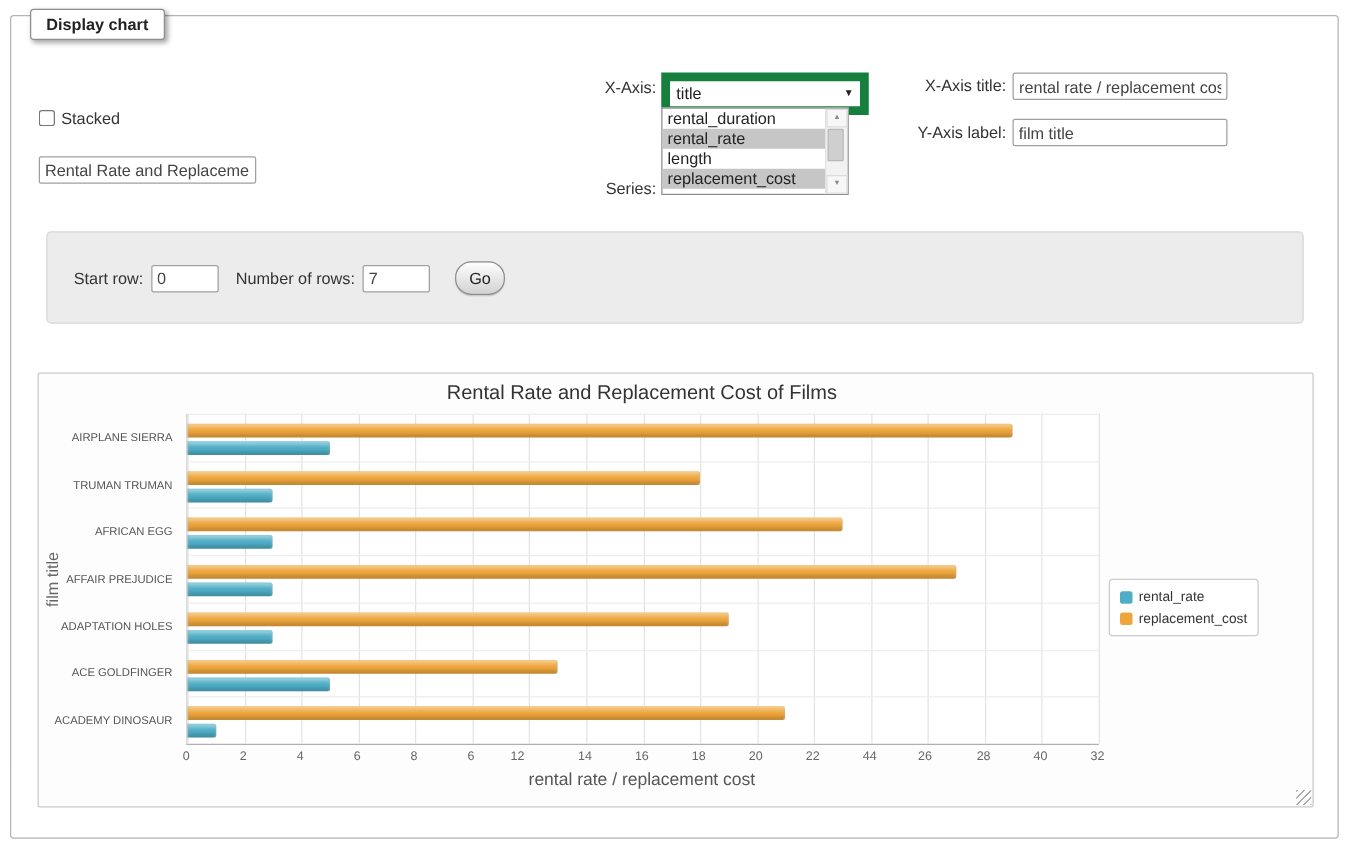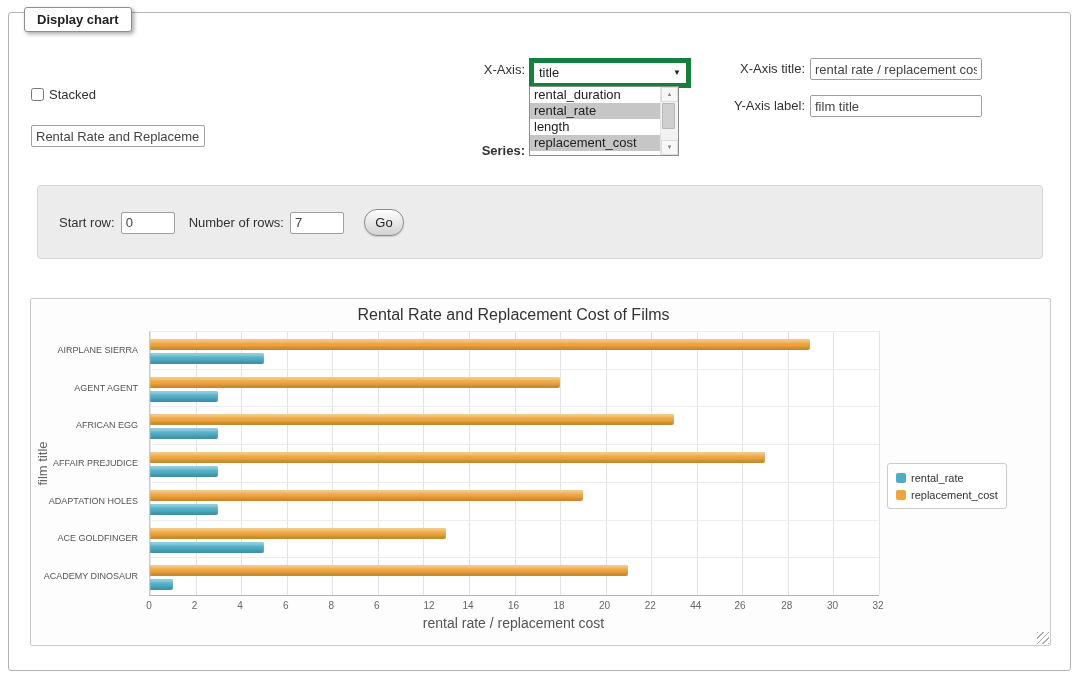--- a/index.html
+++ b/index.html
@@ -23,24 +23,24 @@
   .radio-item { display:flex; align-items:center; gap:3px; cursor:default; }
   input[type=radio], input[type=checkbox] { margin:0; }
   .stacked-row { position:absolute; left:22px; top:74px; display:flex; gap:5px; align-items:center; font-size:13px; }
   .text-input {
     border:1px solid #a0a0a0; border-radius:2px; background:#fff;
     padding:2px 4px; font-size:13px; font-family:inherit; color:#444; height:16px;
   }
   #chart-title-input { position:absolute; left:22px; top:112px; width:164px; }
   .mid-label { position:absolute; width:100px; text-align:right; font-size:13px; color:#333; }
   #x-axis-select-label { left:416px; top:49px; }
-  #series-select-label { left:416px; top:130px;font-weight:bold; }
+  #series-select-label { left:416px; top:130px; }
   .fake-select {
     position:absolute; left:520px; top:45px; width:142px; height:20px;
-    border:5px solid #15803d; background:#fff; font-size:13px; line-height:20px;
+    border:7px solid #15803d; background:#fff; font-size:13px; line-height:20px;
     padding:0 5px; color:#222;
   }
   .sel-arrow { position:absolute; right:5px; top:0; font-size:8px; line-height:20px; color:#222; }
   .listbox {
     position:absolute; left:520px; top:73px; width:148px; height:68px;
     border:1px solid #8e8e8e; background:#fff; display:flex; overflow:hidden;
   }
   .lb-options { flex:1; overflow:hidden; }
   .lb-option { height:16px; line-height:16px; font-size:13px; padding:0 4px; white-space:nowrap; overflow:hidden; color:#222; }
   .lb-option.selected { background:#c6c6c6; }
@@ -157,21 +157,21 @@
     </div>
   </div>
 
   <div class="chart-box">
     <div id="chart-title">Rental Rate and Replacement Cost of Films</div>
     <div id="y-axis-title">
       <span>film title</span>
     </div>
     <div id="category-labels">
         <div class="cat-label" style="top: 13.8571px;">AIRPLANE SIERRA</div>
-        <div class="cat-label" style="top: 51.5714px;">AGENT AGENT</div>
+        <div class="cat-label" style="top: 51.5714px;">TRUMAN TRUMAN</div>
         <div class="cat-label" style="top: 89.2857px;">AFRICAN EGG</div>
         <div class="cat-label" style="top: 127px;">AFFAIR PREJUDICE</div>
         <div class="cat-label" style="top: 164.714px;">ADAPTATION HOLES</div>
         <div class="cat-label" style="top: 202.429px;">ACE GOLDFINGER</div>
         <div class="cat-label" style="top: 240.143px;">ACADEMY DINOSAUR</div>
       </div>
     <div id="plot-area">
         <div class="vgrid" style="left: 0px;"></div>
         <div class="vgrid" style="left: 45.5625px;"></div>
         <div class="vgrid" style="left: 91.125px;"></div>
@@ -211,30 +211,30 @@
         <div class="bar" style="top: 234.286px; width: 478.178px; background: rgb(238, 166, 60);"></div>
         <div class="bar" style="top: 248.286px; width: 22.5534px; background: rgb(79, 174, 198);"></div>
       </div>
     <div id="x-ticks">
         <div class="tick-label" style="left: -15px;">0</div>
         <div class="tick-label" style="left: 30.5625px;">2</div>
         <div class="tick-label" style="left: 76.125px;">4</div>
         <div class="tick-label" style="left: 121.688px;">6</div>
         <div class="tick-label" style="left: 167.25px;">8</div>
         <div class="tick-label" style="left: 212.812px;">6</div>
-        <div class="tick-label" style="left: 265px; text-align: center;">12</div>
+        <div class="tick-label" style="left: 250px; text-align: center;">12</div>
         <div class="tick-label" style="left: 303.938px;">14</div>
         <div class="tick-label" style="left: 349.5px;">16</div>
         <div class="tick-label" style="left: 395.062px;">18</div>
         <div class="tick-label" style="left: 440.625px;">20</div>
         <div class="tick-label" style="left: 486.188px;">22</div>
         <div class="tick-label" style="left: 531.75px;">44</div>
         <div class="tick-label" style="left: 576px;">26</div>
         <div class="tick-label" style="left: 622.875px;">28</div>
-        <div class="tick-label" style="left: 668.438px;">30</div>
+        <div class="tick-label" style="left: 668.438px;">40</div>
         <div class="tick-label" style="left: 714px;">32</div>
       </div>
     <div id="x-axis-title">rental rate / replacement cost</div>
     <div id="legend">
       <div id="legend-items">
           <div class="legend-item">
             <div class="legend-swatch" style="background: rgb(79, 174, 198);"></div>
             <div class="legend-label">rental_rate</div>
           </div>
           <div class="legend-item">

